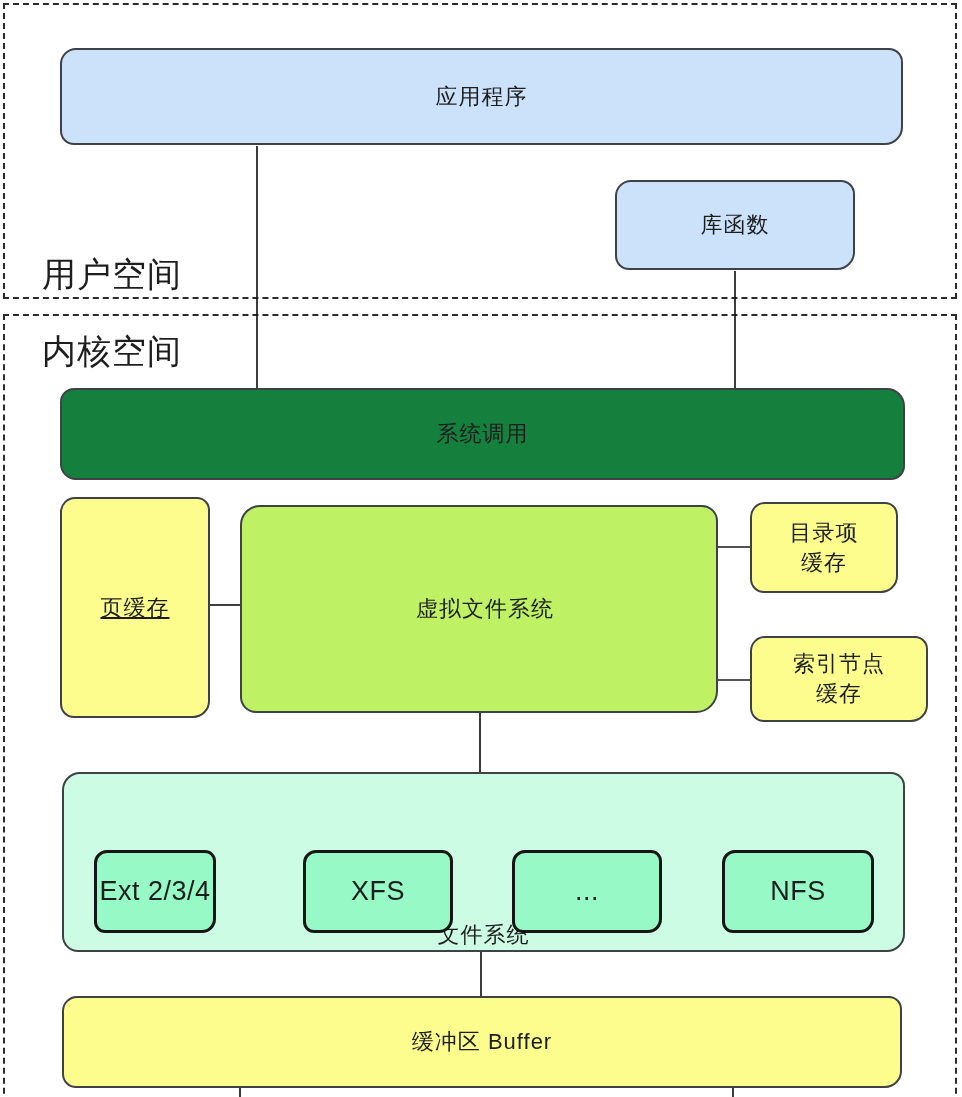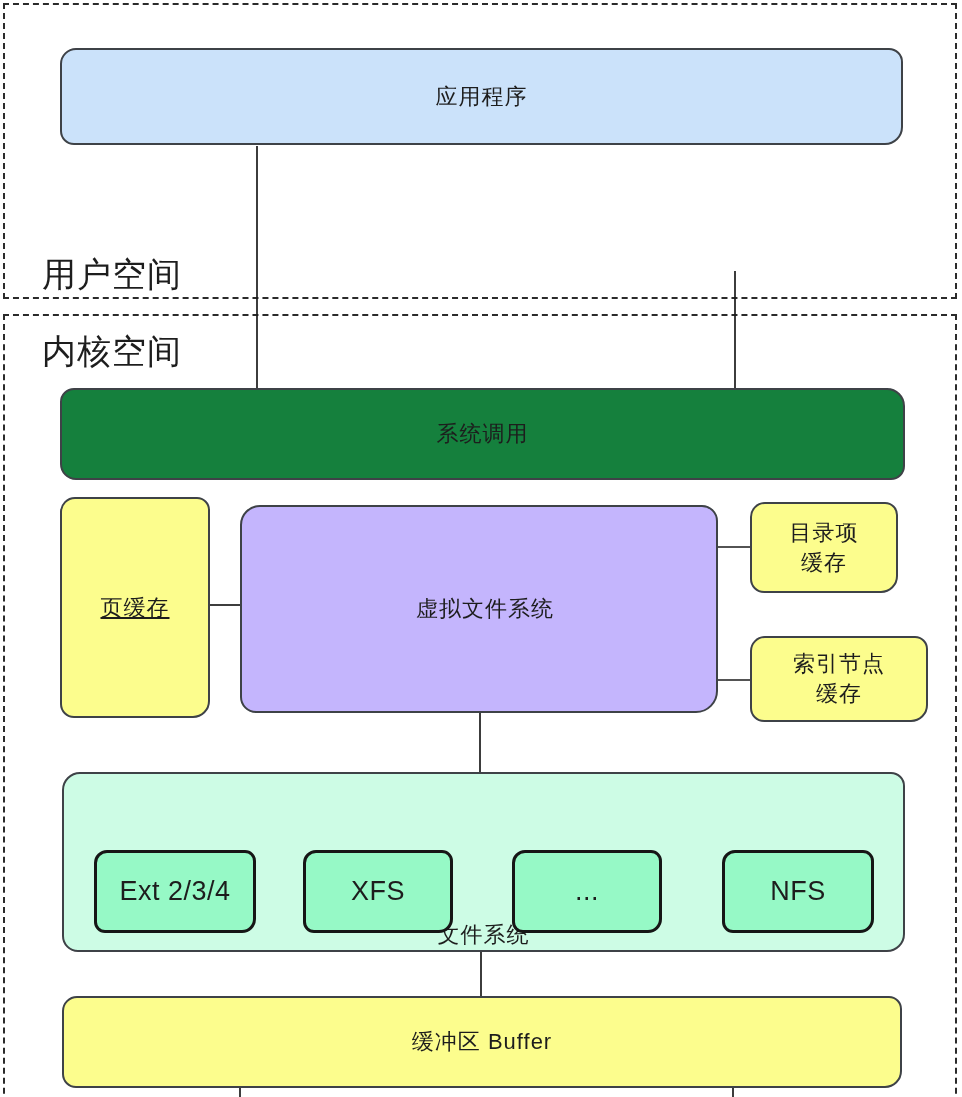--- a/index.html
+++ b/index.html
@@ -37,21 +37,21 @@
     align-items:center;
     justify-content:center;
     text-align:center;
     font-size:22px;
     line-height:1.35;
     letter-spacing:1px;
   }
   .blue{background:#cbe2fa;border-radius:16px 14px 18px 14px;}
   .orange{background:#15803d;border-radius:14px 18px 14px 16px;}
   .yellow{background:#fcfd8d;border-radius:15px 13px 17px 14px;}
-  .pink{background:#c4b5fd;border-radius:20px 16px 22px 16px;padding-left:12px;}
+  .pink{background:#bef264;border-radius:20px 16px 22px 16px;padding-left:12px;}
   .ltgreen{background:#cdfce5;border-radius:18px 14px 18px 16px;}
   .green{
     background:#96f9c6;
     border:3px solid #161616;
     border-radius:13px 11px 14px 11px;
     font-size:27px;
     letter-spacing:0.5px;
   }
   #node-application{left:60px;top:48px;width:843px;height:97px;}
   #node-library{left:615px;top:180px;width:240px;height:90px;}
@@ -60,21 +60,21 @@
   #node-vfs{left:240px;top:505px;width:478px;height:208px;}
   #node-dentry-cache{left:750px;top:502px;width:148px;height:91px;}
   #node-inode-cache{left:750px;top:636px;width:178px;height:86px;}
   #node-filesystem{
     left:62px;top:772px;width:843px;height:180px;
     align-items:flex-end;
     padding-top:14px;
   }
   #node-buffer{left:62px;top:996px;width:840px;height:92px;}
   .fs-child{position:absolute;}
-  #node-ext{left:30px;top:76px;width:162px;height:83px;}
+  #node-ext{left:30px;top:76px;width:122px;height:83px;}
   #node-xfs{left:239px;top:76px;width:150px;height:83px;}
   #node-dots{left:448px;top:76px;width:150px;height:83px;}
   #node-nfs{left:658px;top:76px;width:152px;height:83px;}
   .two-line{display:flex;flex-direction:column;}
 </style>
 </head>
 <body>
 
 <div id="canvas">
 
@@ -93,20 +93,23 @@
     <line x1="480" y1="712" x2="480" y2="773" stroke="#1a1a1a" stroke-width="1.7"></line>
     <line x1="481" y1="951" x2="481" y2="997" stroke="#1a1a1a" stroke-width="1.7"></line>
     <line x1="240" y1="1087" x2="240" y2="1097" stroke="#1a1a1a" stroke-width="1.7"></line>
     <line x1="733" y1="1087" x2="733" y2="1097" stroke="#1a1a1a" stroke-width="1.7"></line>
   </svg>
 
   <div class="node blue" id="node-application">
     <span>应用程序</span>
   </div>
 
+  <div class="node blue" id="node-library">
+    <span>库函数</span>
+  </div>
 
   <div class="node orange" id="node-syscall">
     <span>系统调用</span>
   </div>
 
   <div class="node yellow" id="node-page-cache">
     <span>页缓存</span>
   </div>
 
   <div class="node pink" id="node-vfs">

